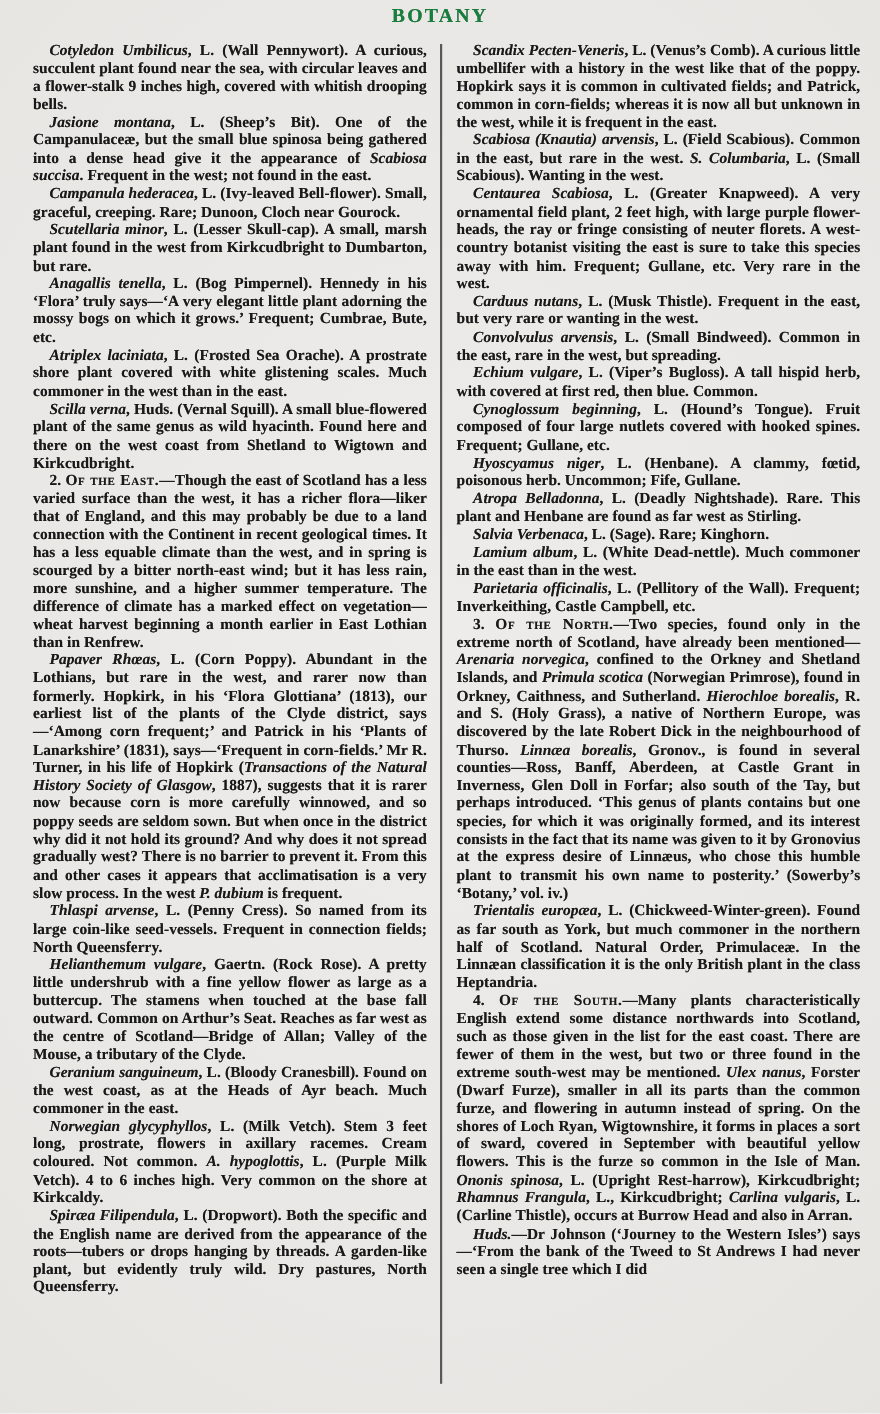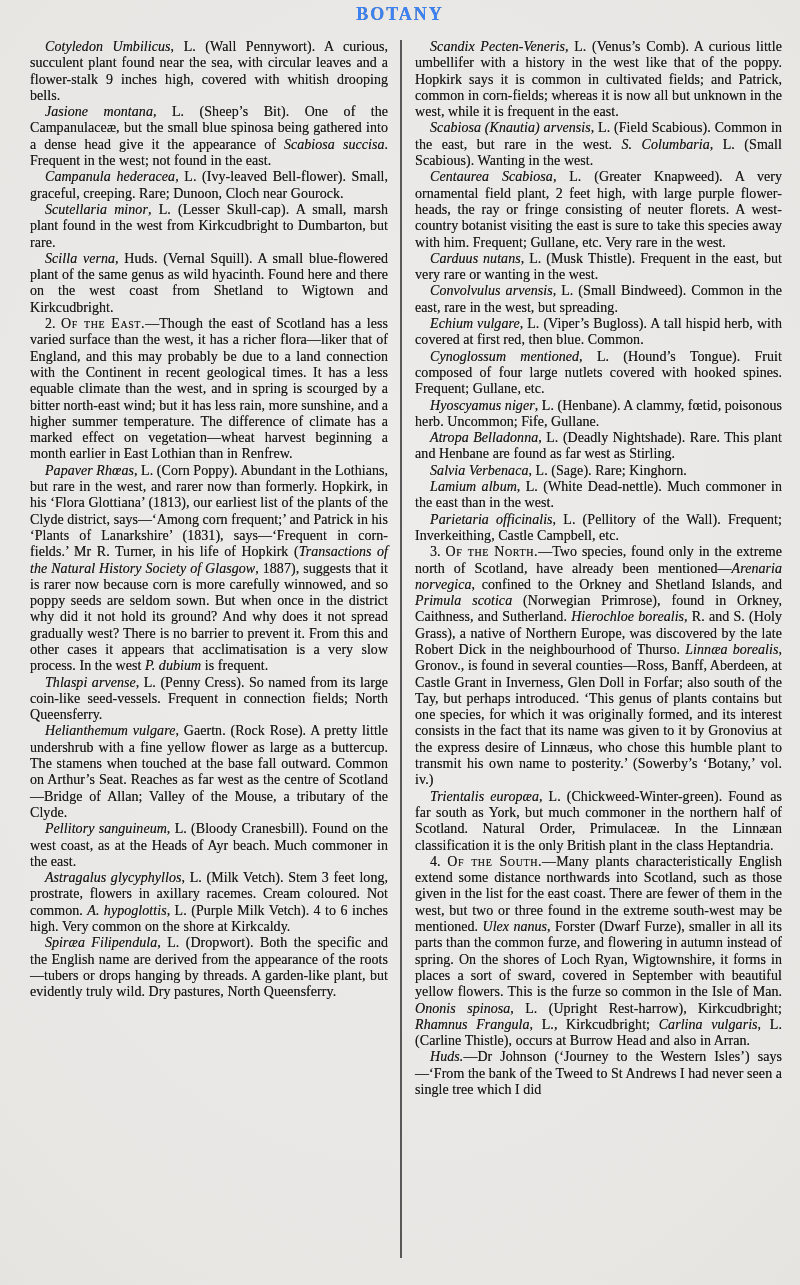--- a/index.html
+++ b/index.html
@@ -13,32 +13,32 @@
     font-family: "Liberation Serif", "DejaVu Serif", serif;
     color: #191919;
   }
   .page-header {
     position: absolute;
     top: 4px; left: 0; right: 0;
     text-align: center;
     font-size: 18px;
     font-weight: bold;
     letter-spacing: 2px;
-    color: #3b82f6;
+    color: #15803d;
     text-shadow: 0 0 0.5px rgba(0,0,0,0.55);
   }
   .columns {
     position: absolute;
     top: 39px;
     left: 30px;
     width: 752px;
     display: flex;
     gap: 27px;
   }
-  .col { width: 363px; }
+  .col { width: 363px; font-weight: bold; }
   .col.right { width: 372px; }
   .col-divider {
     position: absolute;
     top: 40px;
     left: 400px;
     width: 1.5px;
     height: 1218px;
     background: rgba(40,40,40,0.75);
   }
   .para {
@@ -65,37 +65,39 @@
 <body>
 
 <div class="page-header">BOTANY</div>
 
 <div class="columns">
   <div class="col left">
       <p class="para"><span class="i">Cotyledon Umbilicus</span><span>, L. (Wall Pennywort). A curious, succulent plant found near the sea, with circular leaves and a flower-stalk 9 inches high, covered with whitish drooping bells.</span></p>
       <p class="para"><span class="i">Jasione montana</span><span>, L. (Sheep’s Bit). One of the Campanulaceæ, but the small blue spinosa being gathered into a dense head give it the appearance of </span><span class="i">Scabiosa succisa</span><span>. Frequent in the west; not found in the east.</span></p>
       <p class="para"><span class="i">Campanula hederacea</span><span>, L. (Ivy-leaved Bell-flower). Small, graceful, creeping. Rare; Dunoon, Cloch near Gourock.</span></p>
       <p class="para"><span class="i">Scutellaria minor</span><span>, L. (Lesser Skull-cap). A small, marsh plant found in the west from Kirkcudbright to Dumbarton, but rare.</span></p>
+      <p class="para"><span class="i">Anagallis tenella</span><span>, L. (Bog Pimpernel). Hennedy in his ‘Flora’ truly says—‘A very elegant little plant adorning the mossy bogs on which it grows.’ Frequent; Cumbrae, Bute, etc.</span></p>
+      <p class="para"><span class="i">Atriplex laciniata</span><span>, L. (Frosted Sea Orache). A prostrate shore plant covered with white glistening scales. Much commoner in the west than in the east.</span></p>
       <p class="para"><span class="i">Scilla verna</span><span>, Huds. (Vernal Squill). A small blue-flowered plant of the same genus as wild hyacinth. Found here and there on the west coast from Shetland to Wigtown and Kirkcudbright.</span></p>
       <p class="para"><span>2. </span><span class="sc">Of the East.</span><span>—Though the east of Scotland has a less varied surface than the west, it has a richer flora—liker that of England, and this may probably be due to a land connection with the Continent in recent geological times. It has a less equable climate than the west, and in spring is scourged by a bitter north-east wind; but it has less rain, more sunshine, and a higher summer temperature. The difference of climate has a marked effect on vegetation—wheat harvest beginning a month earlier in East Lothian than in Renfrew.</span></p>
       <p class="para"><span class="i">Papaver Rhœas</span><span>, L. (Corn Poppy). Abundant in the Lothians, but rare in the west, and rarer now than formerly. Hopkirk, in his ‘Flora Glottiana’ (1813), our earliest list of the plants of the Clyde district, says—‘Among corn frequent;’ and Patrick in his ‘Plants of Lanarkshire’ (1831), says—‘Frequent in corn-fields.’ Mr R. Turner, in his life of Hopkirk (</span><span class="i">Transactions of the Natural History Society of Glasgow</span><span>, 1887), suggests that it is rarer now because corn is more carefully winnowed, and so poppy seeds are seldom sown. But when once in the district why did it not hold its ground? And why does it not spread gradually west? There is no barrier to prevent it. From this and other cases it appears that acclimatisation is a very slow process. In the west </span><span class="i">P. dubium</span><span> is frequent.</span></p>
       <p class="para"><span class="i">Thlaspi arvense</span><span>, L. (Penny Cress). So named from its large coin-like seed-vessels. Frequent in connection fields; North Queensferry.</span></p>
       <p class="para"><span class="i">Helianthemum vulgare</span><span>, Gaertn. (Rock Rose). A pretty little undershrub with a fine yellow flower as large as a buttercup. The stamens when touched at the base fall outward. Common on Arthur’s Seat. Reaches as far west as the centre of Scotland—Bridge of Allan; Valley of the Mouse, a tributary of the Clyde.</span></p>
-      <p class="para"><span class="i">Pellitory sanguineum</span><span>, L. (Bloody Cranesbill). Found on the west coast, as at the Heads of Ayr beach. Much commoner in the east.</span></p>
-      <p class="para"><span class="i">Astragalus glycyphyllos</span><span>, L. (Milk Vetch). Stem 3 feet long, prostrate, flowers in axillary racemes. Cream coloured. Not common. </span><span class="i">A. hypoglottis</span><span>, L. (Purple Milk Vetch). 4 to 6 inches high. Very common on the shore at Kirkcaldy.</span></p>
+      <p class="para"><span class="i">Geranium sanguineum</span><span>, L. (Bloody Cranesbill). Found on the west coast, as at the Heads of Ayr beach. Much commoner in the east.</span></p>
+      <p class="para"><span class="i">Norwegian glycyphyllos</span><span>, L. (Milk Vetch). Stem 3 feet long, prostrate, flowers in axillary racemes. Cream coloured. Not common. </span><span class="i">A. hypoglottis</span><span>, L. (Purple Milk Vetch). 4 to 6 inches high. Very common on the shore at Kirkcaldy.</span></p>
       <p class="para"><span class="i">Spiræa Filipendula</span><span>, L. (Dropwort). Both the specific and the English name are derived from the appearance of the roots—tubers or drops hanging by threads. A garden-like plant, but evidently truly wild. Dry pastures, North Queensferry.</span></p>
     </div>
   <div class="col right">
       <p class="para"><span class="i">Scandix Pecten-Veneris</span><span>, L. (Venus’s Comb). A curious little umbellifer with a history in the west like that of the poppy. Hopkirk says it is common in cultivated fields; and Patrick, common in corn-fields; whereas it is now all but unknown in the west, while it is frequent in the east.</span></p>
       <p class="para"><span class="i">Scabiosa (Knautia) arvensis</span><span>, L. (Field Scabious). Common in the east, but rare in the west. </span><span class="i">S. Columbaria</span><span>, L. (Small Scabious). Wanting in the west.</span></p>
       <p class="para"><span class="i">Centaurea Scabiosa</span><span>, L. (Greater Knapweed). A very ornamental field plant, 2 feet high, with large purple flower-heads, the ray or fringe consisting of neuter florets. A west-country botanist visiting the east is sure to take this species away with him. Frequent; Gullane, etc. Very rare in the west.</span></p>
       <p class="para"><span class="i">Carduus nutans</span><span>, L. (Musk Thistle). Frequent in the east, but very rare or wanting in the west.</span></p>
       <p class="para"><span class="i">Convolvulus arvensis</span><span>, L. (Small Bindweed). Common in the east, rare in the west, but spreading.</span></p>
       <p class="para"><span class="i">Echium vulgare</span><span>, L. (Viper’s Bugloss). A tall hispid herb, with covered at first red, then blue. Common.</span></p>
-      <p class="para"><span class="i">Cynoglossum mentioned</span><span>, L. (Hound’s Tongue). Fruit composed of four large nutlets covered with hooked spines. Frequent; Gullane, etc.</span></p>
+      <p class="para"><span class="i">Cynoglossum beginning</span><span>, L. (Hound’s Tongue). Fruit composed of four large nutlets covered with hooked spines. Frequent; Gullane, etc.</span></p>
       <p class="para"><span class="i">Hyoscyamus niger</span><span>, L. (Henbane). A clammy, fœtid, poisonous herb. Uncommon; Fife, Gullane.</span></p>
       <p class="para"><span class="i">Atropa Belladonna</span><span>, L. (Deadly Nightshade). Rare. This plant and Henbane are found as far west as Stirling.</span></p>
       <p class="para"><span class="i">Salvia Verbenaca</span><span>, L. (Sage). Rare; Kinghorn.</span></p>
       <p class="para"><span class="i">Lamium album</span><span>, L. (White Dead-nettle). Much commoner in the east than in the west.</span></p>
       <p class="para"><span class="i">Parietaria officinalis</span><span>, L. (Pellitory of the Wall). Frequent; Inverkeithing, Castle Campbell, etc.</span></p>
       <p class="para"><span>3. </span><span class="sc">Of the North.</span><span>—Two species, found only in the extreme north of Scotland, have already been mentioned—</span><span class="i">Arenaria norvegica</span><span>, confined to the Orkney and Shetland Islands, and </span><span class="i">Primula scotica</span><span> (Norwegian Primrose), found in Orkney, Caithness, and Sutherland. </span><span class="i">Hierochloe borealis</span><span>, R. and S. (Holy Grass), a native of Northern Europe, was discovered by the late Robert Dick in the neighbourhood of Thurso. </span><span class="i">Linnæa borealis</span><span>, Gronov., is found in several counties—Ross, Banff, Aberdeen, at Castle Grant in Inverness, Glen Doll in Forfar; also south of the Tay, but perhaps introduced. ‘This genus of plants contains but one species, for which it was originally formed, and its interest consists in the fact that its name was given to it by Gronovius at the express desire of Linnæus, who chose this humble plant to transmit his own name to posterity.’ (Sowerby’s ‘Botany,’ vol. iv.)</span></p>
       <p class="para"><span class="i">Trientalis europæa</span><span>, L. (Chickweed-Winter-green). Found as far south as York, but much commoner in the northern half of Scotland. Natural Order, Primulaceæ. In the Linnæan classification it is the only British plant in the class Heptandria.</span></p>
       <p class="para"><span>4. </span><span class="sc">Of the South.</span><span>—Many plants characteristically English extend some distance northwards into Scotland, such as those given in the list for the east coast. There are fewer of them in the west, but two or three found in the extreme south-west may be mentioned. </span><span class="i">Ulex nanus</span><span>, Forster (Dwarf Furze), smaller in all its parts than the common furze, and flowering in autumn instead of spring. On the shores of Loch Ryan, Wigtownshire, it forms in places a sort of sward, covered in September with beautiful yellow flowers. This is the furze so common in the Isle of Man. </span><span class="i">Ononis spinosa</span><span>, L. (Upright Rest-harrow), Kirkcudbright; </span><span class="i">Rhamnus Frangula</span><span>, L., Kirkcudbright; </span><span class="i">Carlina vulgaris</span><span>, L. (Carline Thistle), occurs at Burrow Head and also in Arran.</span></p>
       <p class="para"><span class="i">Huds.</span><span>—Dr Johnson (‘Journey to the Western Isles’) says—‘From the bank of the Tweed to St Andrews I had never seen a single tree which I did</span></p>
     </div>

